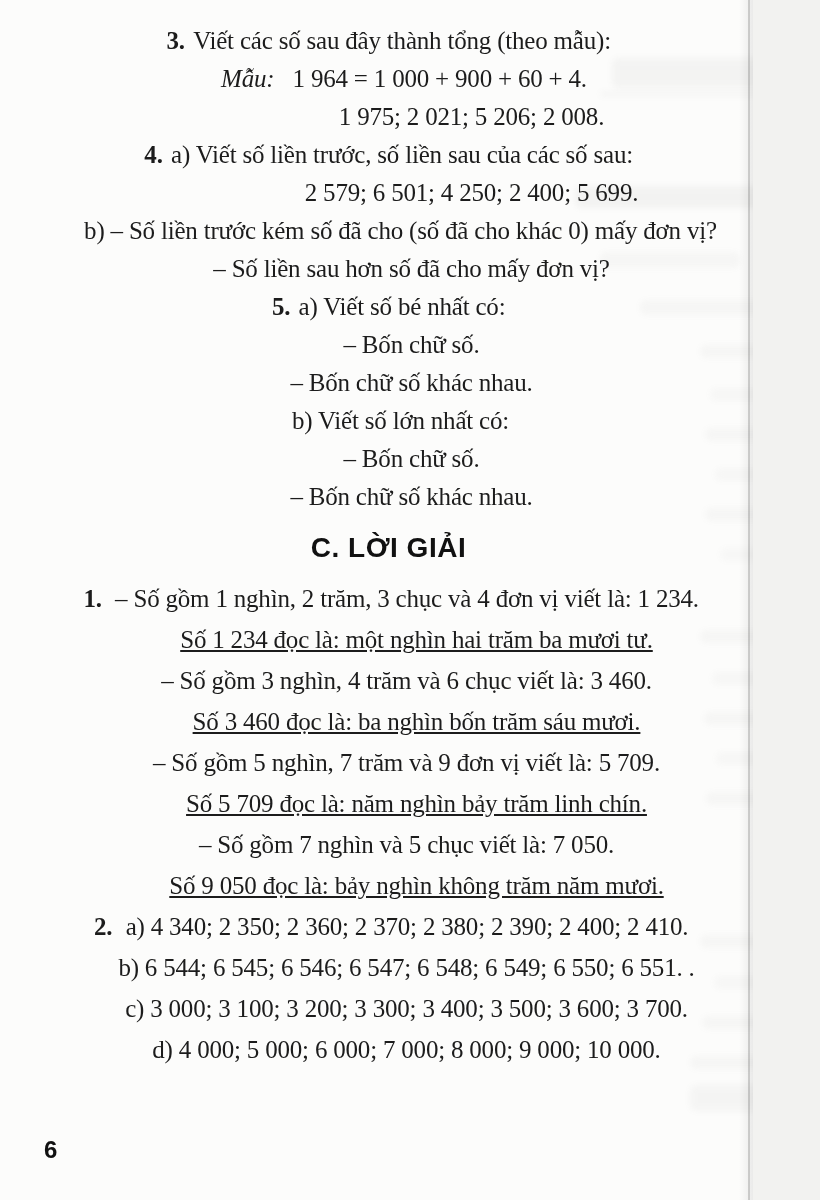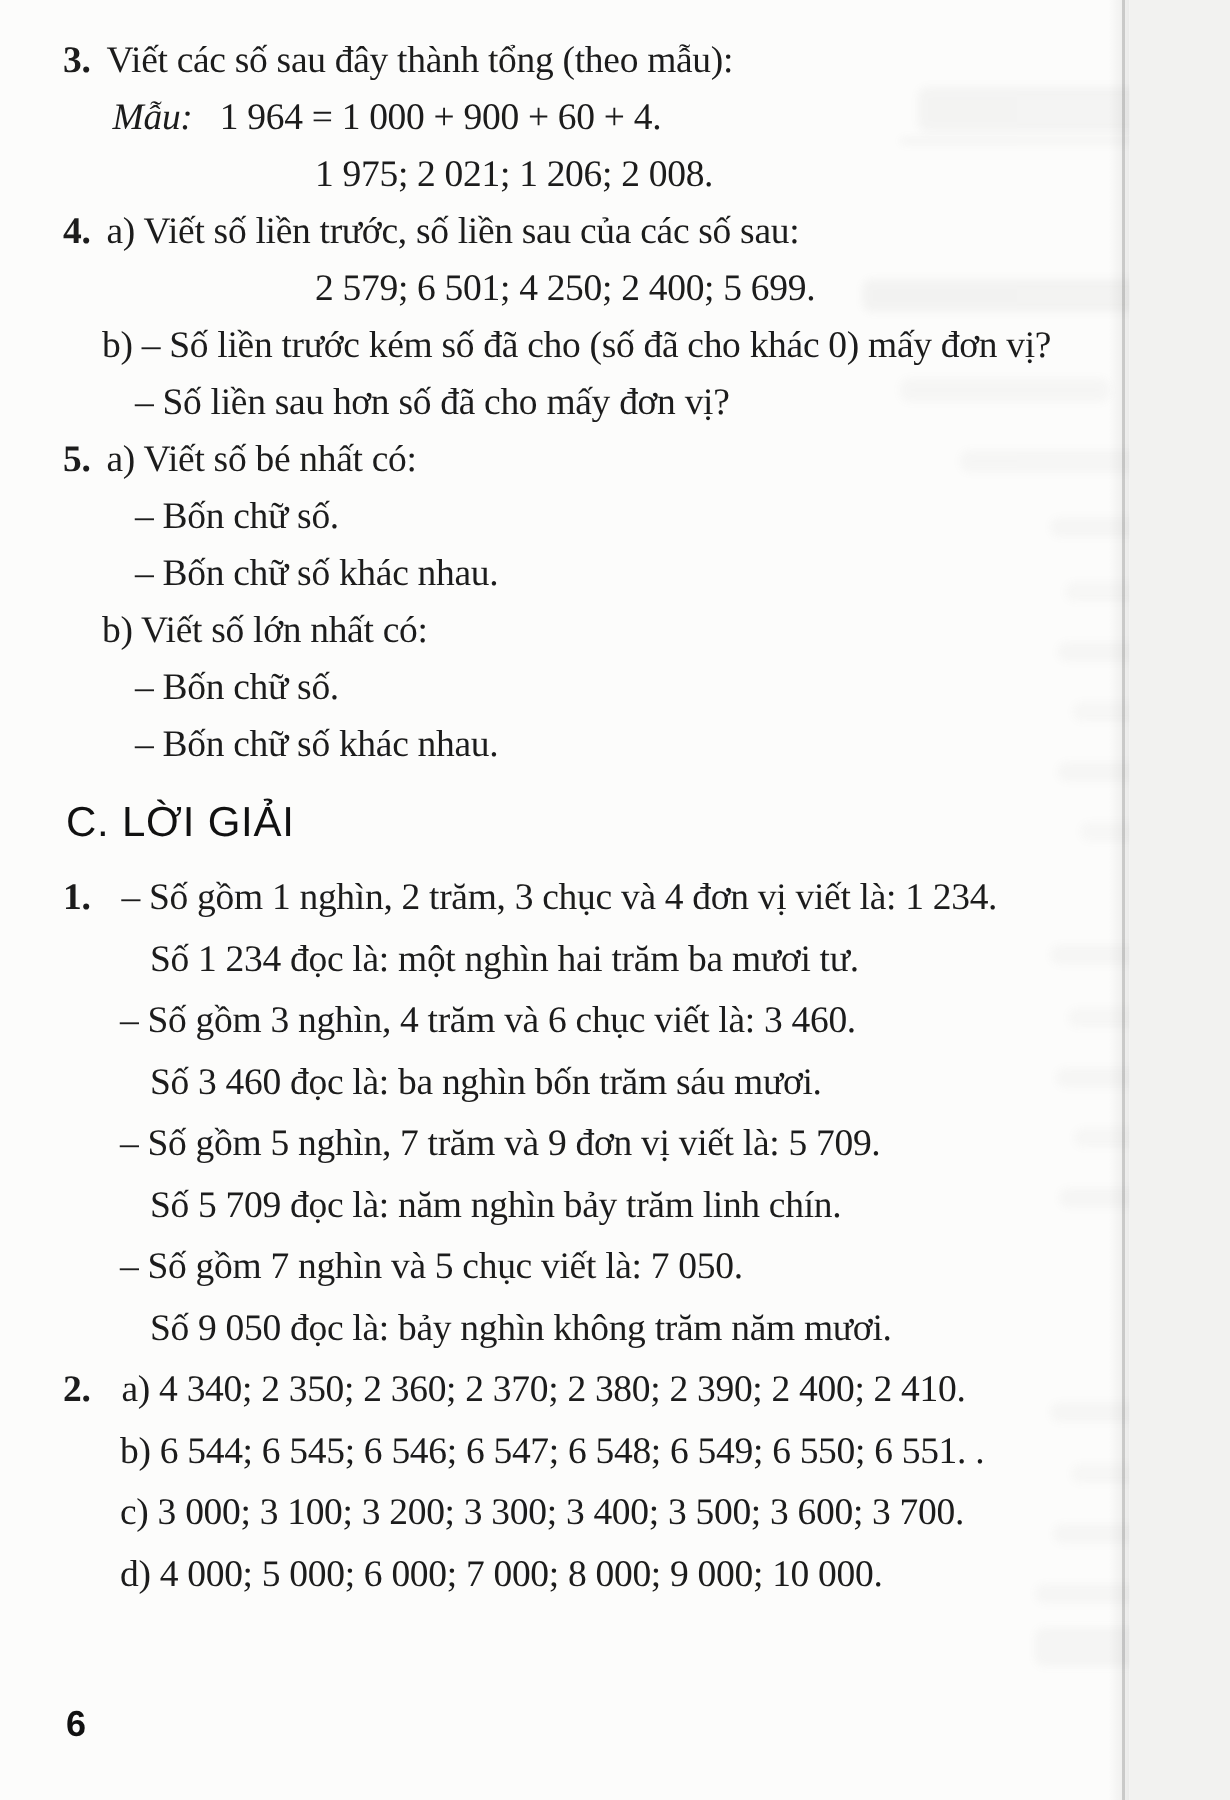--- a/index.html
+++ b/index.html
@@ -8,20 +8,21 @@
     background:#f2f2f0;
     font-family:"Liberation Serif", serif;
     overflow:hidden;
   }
   .sheet{
     position:relative;
     width:753px;height:1200px;
     background:#fcfcfb;
     color:#1c1c1c;
     overflow:hidden;
+    text-align:center;
   }
   
   .sheet::after{
     content:"";
     position:absolute;top:0;right:0;width:14px;height:100%;
     background:linear-gradient(to right, rgba(0,0,0,0), rgba(0,0,0,0.07));
     pointer-events:none;
   }
   .edge-line{
     position:absolute;top:0;right:3px;width:2px;height:100%;
@@ -41,25 +42,25 @@
   .ex-line .p-num{min-width:29px;}
   .sol-line .p-num{min-width:39px;}
   .p-em{font-style:italic;}
   
   .ex-line.ind-1{margin-left:33px;}   
   .ex-line.ind-2{margin-left:168px;}  
   .ex-line.ind-3{margin-left:26px;}   
   .ex-line.ind-4{margin-left:48px;}   
   
   .sol-line.ind-3{margin-left:38px;font-family:Liberation Serif, serif;}  
-  .sol-line.ind-5{margin-left:58px;}  
+  .sol-line.ind-5{margin-left:58px;text-decoration:underline;}  
   .heading{
     margin:12px 0 10px 2px;
     font-family:"Liberation Sans", sans-serif;
-    font-weight:normal;
+    font-weight:bold;
     font-size:28px;
     letter-spacing:0.5px;
     color:#111;
     height:40px;line-height:40px;
   }
   .pagenum{
     position:absolute;left:44px;top:1136px;
     font-family:"Liberation Sans", sans-serif;
     font-weight:bold;font-size:24px;color:#111;
   }
@@ -97,21 +98,21 @@
       <div class="ghost" style="left: 714px; top: 976px; width: 74px; height: 13px; opacity: 0.045;"></div>
       <div class="ghost" style="left: 702px; top: 1016px; width: 88px; height: 13px; opacity: 0.05;"></div>
       <div class="ghost" style="left: 690px; top: 1056px; width: 100px; height: 13px; opacity: 0.05;"></div>
       <div class="ghost" style="left: 690px; top: 1085px; width: 115px; height: 26px; opacity: 0.06;"></div>
     </div>
 
   <div class="content">
     <div>
         <div class="line ex-line ind-0"><span class="p-num">3. </span><span class="p-txt">Viết các số sau đây thành tổng (theo mẫu):</span></div>
         <div class="line ex-line ind-1"><span class="p-em">Mẫu:</span><span class="p-txt">   1 964 = 1 000 + 900 + 60 + 4.</span></div>
-        <div class="line ex-line ind-2"><span class="p-txt">1 975; 2 021; 1 206; 2 008.</span></div>
+        <div class="line ex-line ind-2"><span class="p-txt">1 975; 2 021; 5 206; 2 008.</span></div>
         <div class="line ex-line ind-0"><span class="p-num">4. </span><span class="p-txt">a) Viết số liền trước, số liền sau của các số sau:</span></div>
         <div class="line ex-line ind-2"><span class="p-txt">2 579; 6 501; 4 250; 2 400; 5 699.</span></div>
         <div class="line ex-line ind-3"><span class="p-txt">b) – Số liền trước kém số đã cho (số đã cho khác 0) mấy đơn vị?</span></div>
         <div class="line ex-line ind-4"><span class="p-txt">– Số liền sau hơn số đã cho mấy đơn vị?</span></div>
         <div class="line ex-line ind-0"><span class="p-num">5. </span><span class="p-txt">a) Viết số bé nhất có:</span></div>
         <div class="line ex-line ind-4"><span class="p-txt">– Bốn chữ số.</span></div>
         <div class="line ex-line ind-4"><span class="p-txt">– Bốn chữ số khác nhau.</span></div>
         <div class="line ex-line ind-3"><span class="p-txt">b) Viết số lớn nhất có:</span></div>
         <div class="line ex-line ind-4"><span class="p-txt">– Bốn chữ số.</span></div>
         <div class="line ex-line ind-4"><span class="p-txt">– Bốn chữ số khác nhau.</span></div>

